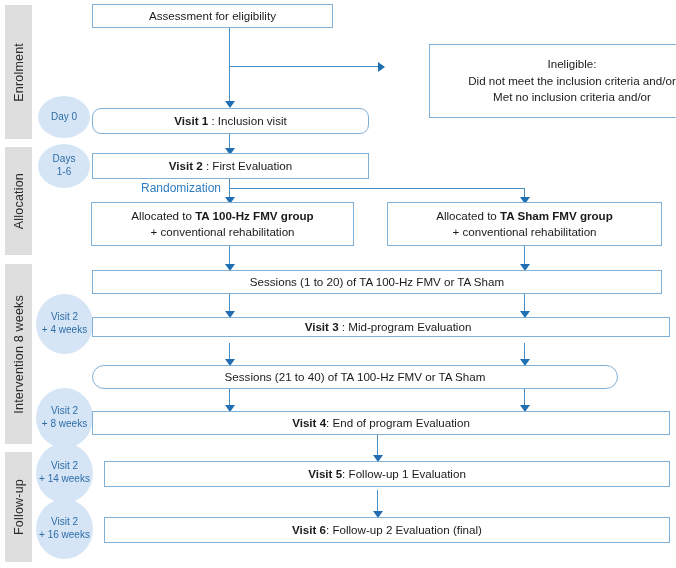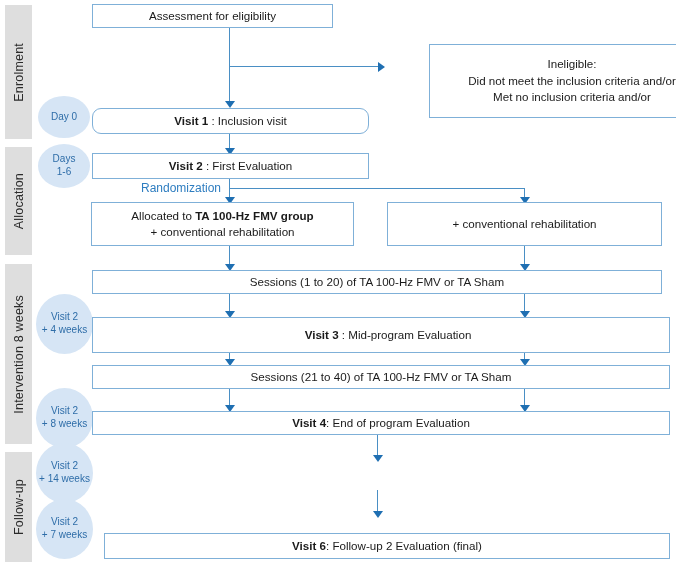--- a/index.html
+++ b/index.html
@@ -126,21 +126,21 @@
   <div class="badge" style="left:36px;top:388px;width:57px;height:60px;">
     <span>Visit 2</span>
     <span>+ 8 weeks</span>
   </div>
   <div class="badge" style="left:36px;top:443px;width:57px;height:60px;">
     <span>Visit 2</span>
     <span>+ 14 weeks</span>
   </div>
   <div class="badge" style="left:36px;top:499px;width:57px;height:60px;">
     <span>Visit 2</span>
-    <span>+ 7 weeks</span>
+    <span>+ 16 weeks</span>
   </div>
 
   <div class="vline" style="left:229px;top:27px;height:77px;"></div>
 
   <div class="hline" style="left:229px;top:66px;width:150px;"></div>
   <div class="arrow-r" style="left:378px;top:62px;"></div>
 
   <div class="arrow" style="left:225px;top:101px;"></div>
 
   <div class="vline" style="left:229px;top:133px;height:18px;"></div>
@@ -197,37 +197,41 @@
   <div class="box" style="left:92px;top:153px;width:277px;height:26px;">
     <span class="ln"><b>Visit 2</b><span> : First Evaluation</span></span>
   </div>
 
   <div class="box" style="left:91px;top:202px;width:263px;height:44px;">
     <span class="ln"><span>Allocated to </span><b>TA 100-Hz FMV group</b></span>
     <span class="ln">+ conventional rehabilitation</span>
   </div>
 
   <div class="box" style="left:387px;top:202px;width:275px;height:44px;">
+    <span class="ln"><span>Allocated to </span><b>TA Sham FMV group</b></span>
     <span class="ln">+ conventional rehabilitation</span>
   </div>
 
   <div class="box" style="left:92px;top:270px;width:570px;height:24px;">
     <span class="ln">Sessions (1 to 20) of TA 100-Hz FMV or TA Sham</span>
   </div>
 
-  <div class="box" style="left:92px;top:317px;width:578px;height:36px;padding-left:20px;">
+  <div class="box" style="left:92px;top:317px;width:578px;height:20px;padding-left:20px;">
     <span class="ln"><b>Visit 3</b><span> : Mid-program Evaluation</span></span>
   </div>
 
-  <div class="box" style="left:92px;top:365px;width:578px;height:24px;">
+  <div class="box" style="left:92px;top:365px;width:526px;height:24px;border-radius:12px;">
     <span class="ln">Sessions (21 to 40) of TA 100-Hz FMV or TA Sham</span>
   </div>
 
   <div class="box" style="left:92px;top:411px;width:578px;height:24px;">
     <span class="ln"><b>Visit 4</b><span>: End of program Evaluation</span></span>
   </div>
 
-
-  <div class="box" style="left:104px;top:517px;width:566px;height:26px;margin-top:16px;">
+  <div class="box" style="left:104px;top:461px;width:566px;height:26px;">
+    <span class="ln"><b>Visit 5</b><span>: Follow-up 1 Evaluation</span></span>
+  </div>
+
+  <div class="box" style="left:104px;top:517px;width:566px;height:26px;">
     <span class="ln"><b>Visit 6</b><span>: Follow-up 2 Evaluation (final)</span></span>
   </div>
 
 </div>
 
 </body></html>

